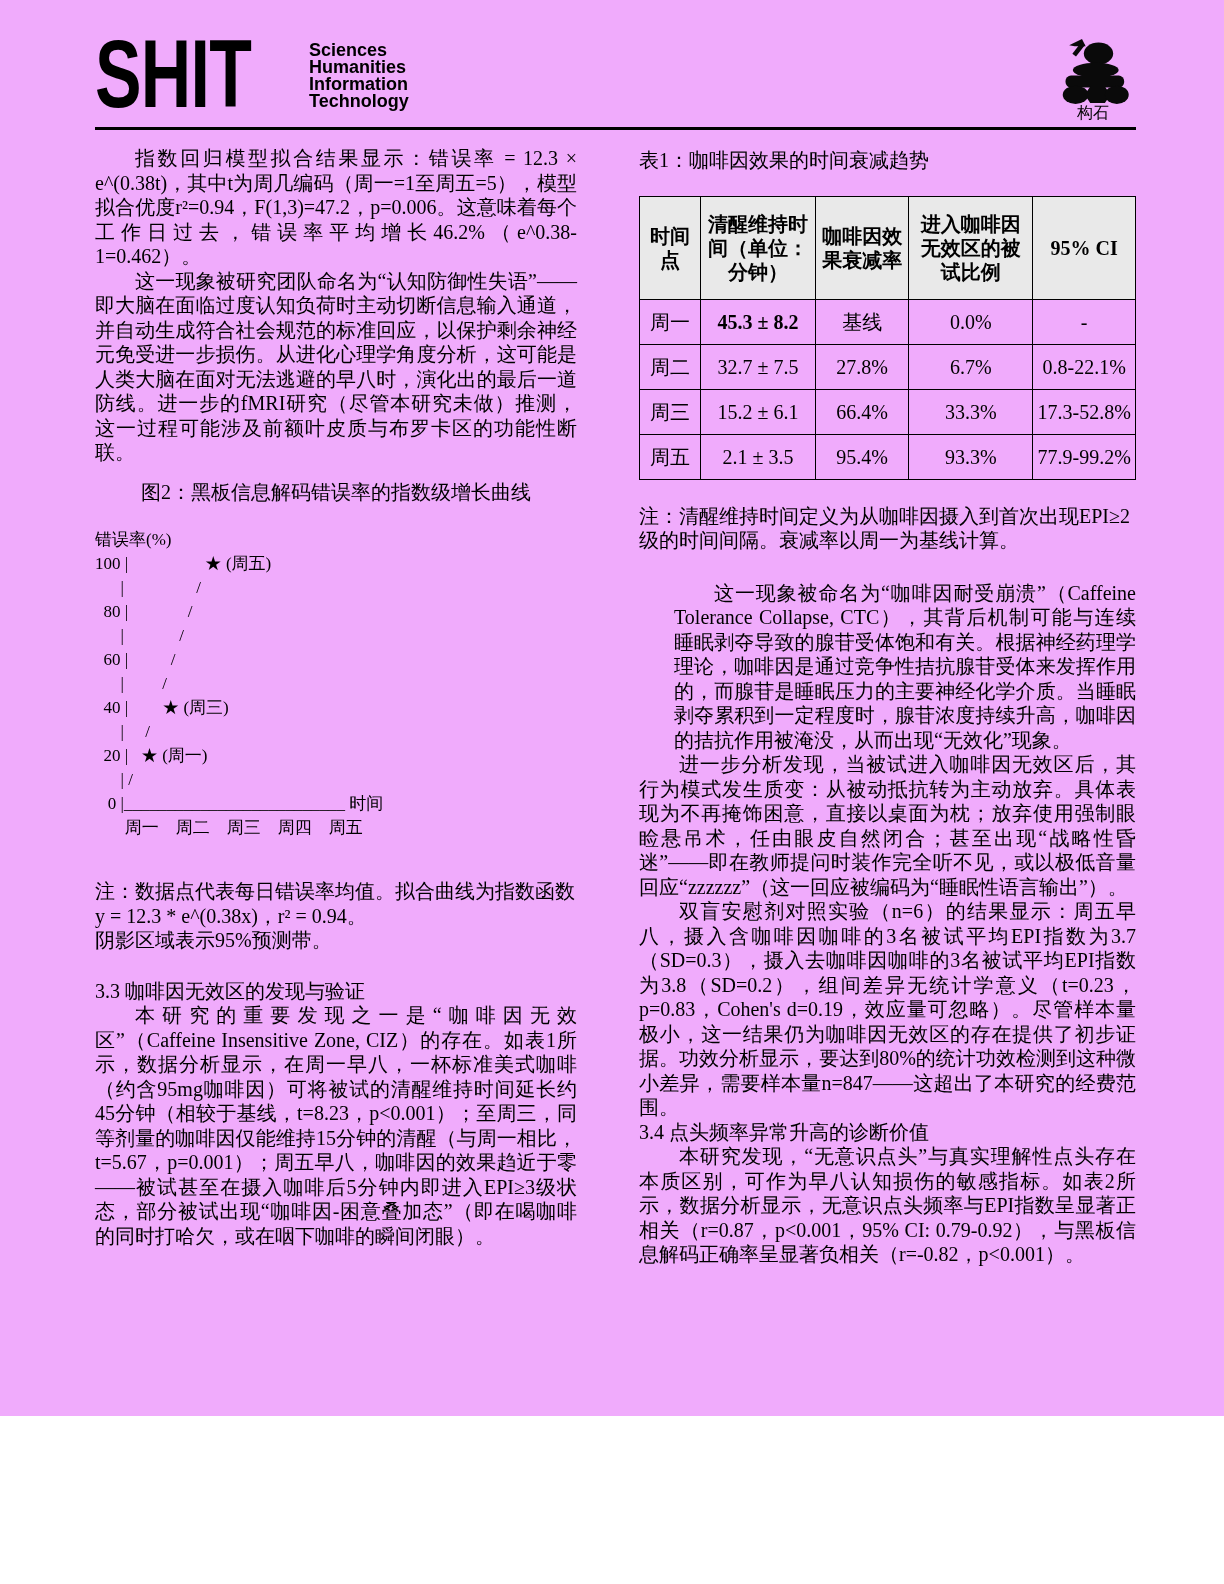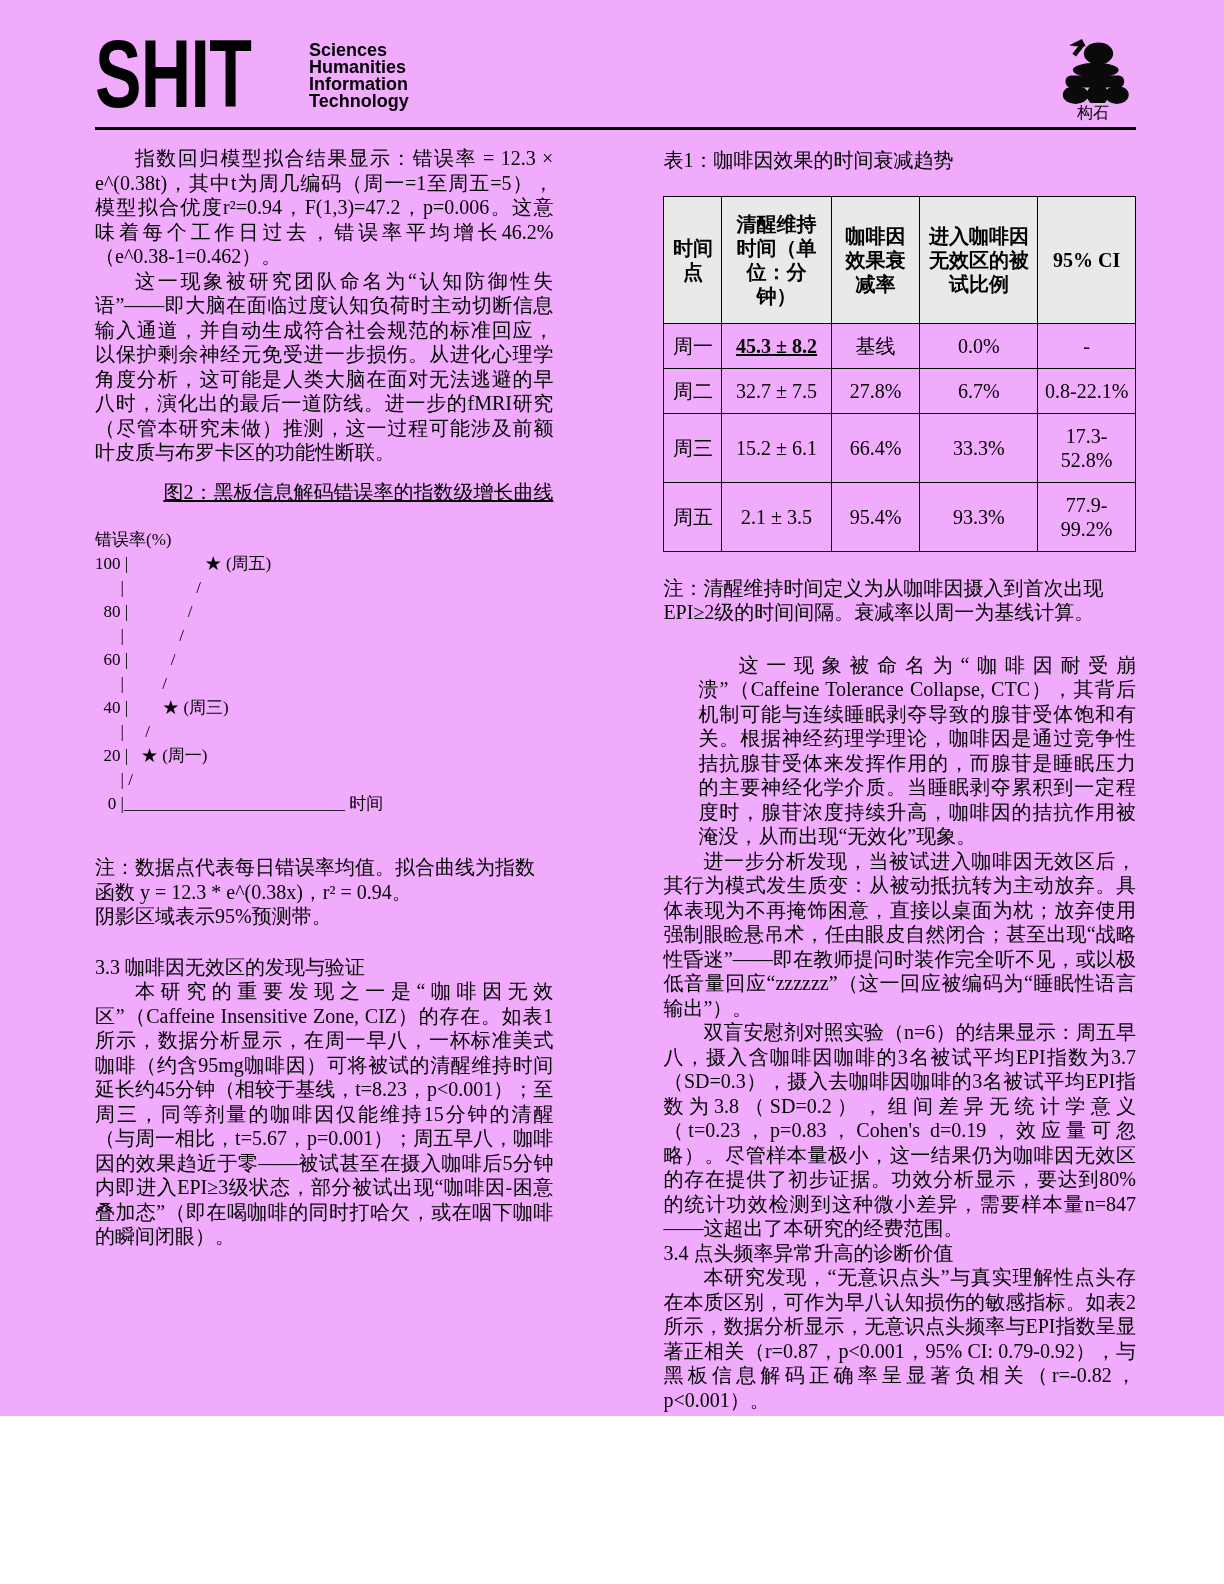--- a/index.html
+++ b/index.html
@@ -35,43 +35,43 @@
     line-height:17px;
   }
   .pub-mark{margin-left:auto;width:86px;text-align:center;margin-top:2px;}
   .pub-mark svg{display:block;margin:0 auto;}
   .pub-mark-label{
     font-family:Liberation Mono, monospace;
     font-size:16px;line-height:18px;margin-top:1px;
   }
   .rule{border:none;border-top:3px solid #000;margin:4px 0 0 0;}
   
-  .columns{display:flex;margin-top:16px;gap:24px;}
+  .columns{display:flex;margin-top:16px;}
   .col-left{width:482px;}
   .col-gap{width:62px;flex:none;}
   .col-right{width:497px;}
   p{margin:0;font-size:20px;line-height:24.5px;text-align:justify;}
   p.indent{text-indent:2em;}
-  .fig-title{margin-top:15px;text-align:right;text-decoration:underline;}
+  .fig-title{margin-top:15px;text-align:center;}
   .ascii-chart{margin-top:24px;font-size:17px;line-height:24px;}
   .ascii-line{white-space:pre;}
   .fig-note{margin-top:39px;text-align:left;}
   .sec-heading{margin-top:26px;text-align:left;}
   
   .table-title{text-align:left;margin-top:2px;}
   table{border-collapse:collapse;width:100%;margin-top:23px;table-layout:fixed;}
   th,td{
     border:1.5px solid #000;
     text-align:center;vertical-align:middle;
     font-size:20px;line-height:24px;
     padding:10px 4px;
   }
   th{background:#e9e9e9;font-weight:bold;padding:15px 6px;}
   col.c1{width:12.3%}col.c2{width:23.2%}col.c3{width:18.8%}col.c4{width:25%}col.c5{width:20.7%}
-  td.bold{font-weight:bold;text-decoration:underline;}
+  td.bold{font-weight:bold;}
   .table-note{margin-top:24px;text-align:left;}
   .rc-p1{margin-top:28px;margin-left:35px;}
 </style>
 </head>
 <body>
 
 <div class="page">
 
   <header class="masthead">
     <div class="logotype">SHIT</div>
@@ -113,20 +113,21 @@
         <div class="ascii-line">      |                 /</div>
         <div class="ascii-line">  80 |              /</div>
         <div class="ascii-line">      |             /</div>
         <div class="ascii-line">  60 |          /</div>
         <div class="ascii-line">      |         /</div>
         <div class="ascii-line">  40 |        ★ (周三)</div>
         <div class="ascii-line">      |     /</div>
         <div class="ascii-line">  20 |   ★ (周一)</div>
         <div class="ascii-line">      | /</div>
         <div class="ascii-line">   0 |__________________________ 时间</div>
+        <div class="ascii-line">       周一    周二    周三    周四    周五</div>
       </div>
 
       <p class="fig-note">
         <span>注：数据点代表每日错误率均值。拟合曲线为指数函数 y = 12.3 * e^(0.38x)，r² = 0.94。</span><br>
         <span>阴影区域表示95%预测带。</span>
       </p>
 
       <p class="sec-heading">3.3 咖啡因无效区的发现与验证</p>
       <p class="indent">本研究的重要发现之一是“咖啡因无效区”（Caffeine Insensitive Zone, CIZ）的存在。如表1所示，数据分析显示，在周一早八，一杯标准美式咖啡（约含95mg咖啡因）可将被试的清醒维持时间延长约45分钟（相较于基线，t=8.23，p&lt;0.001）；至周三，同等剂量的咖啡因仅能维持15分钟的清醒（与周一相比，t=5.67，p=0.001）；周五早八，咖啡因的效果趋近于零——被试甚至在摄入咖啡后5分钟内即进入EPI≥3级状态，部分被试出现“咖啡因-困意叠加态”（即在喝咖啡的同时打哈欠，或在咽下咖啡的瞬间闭眼）。</p>
     </section>

